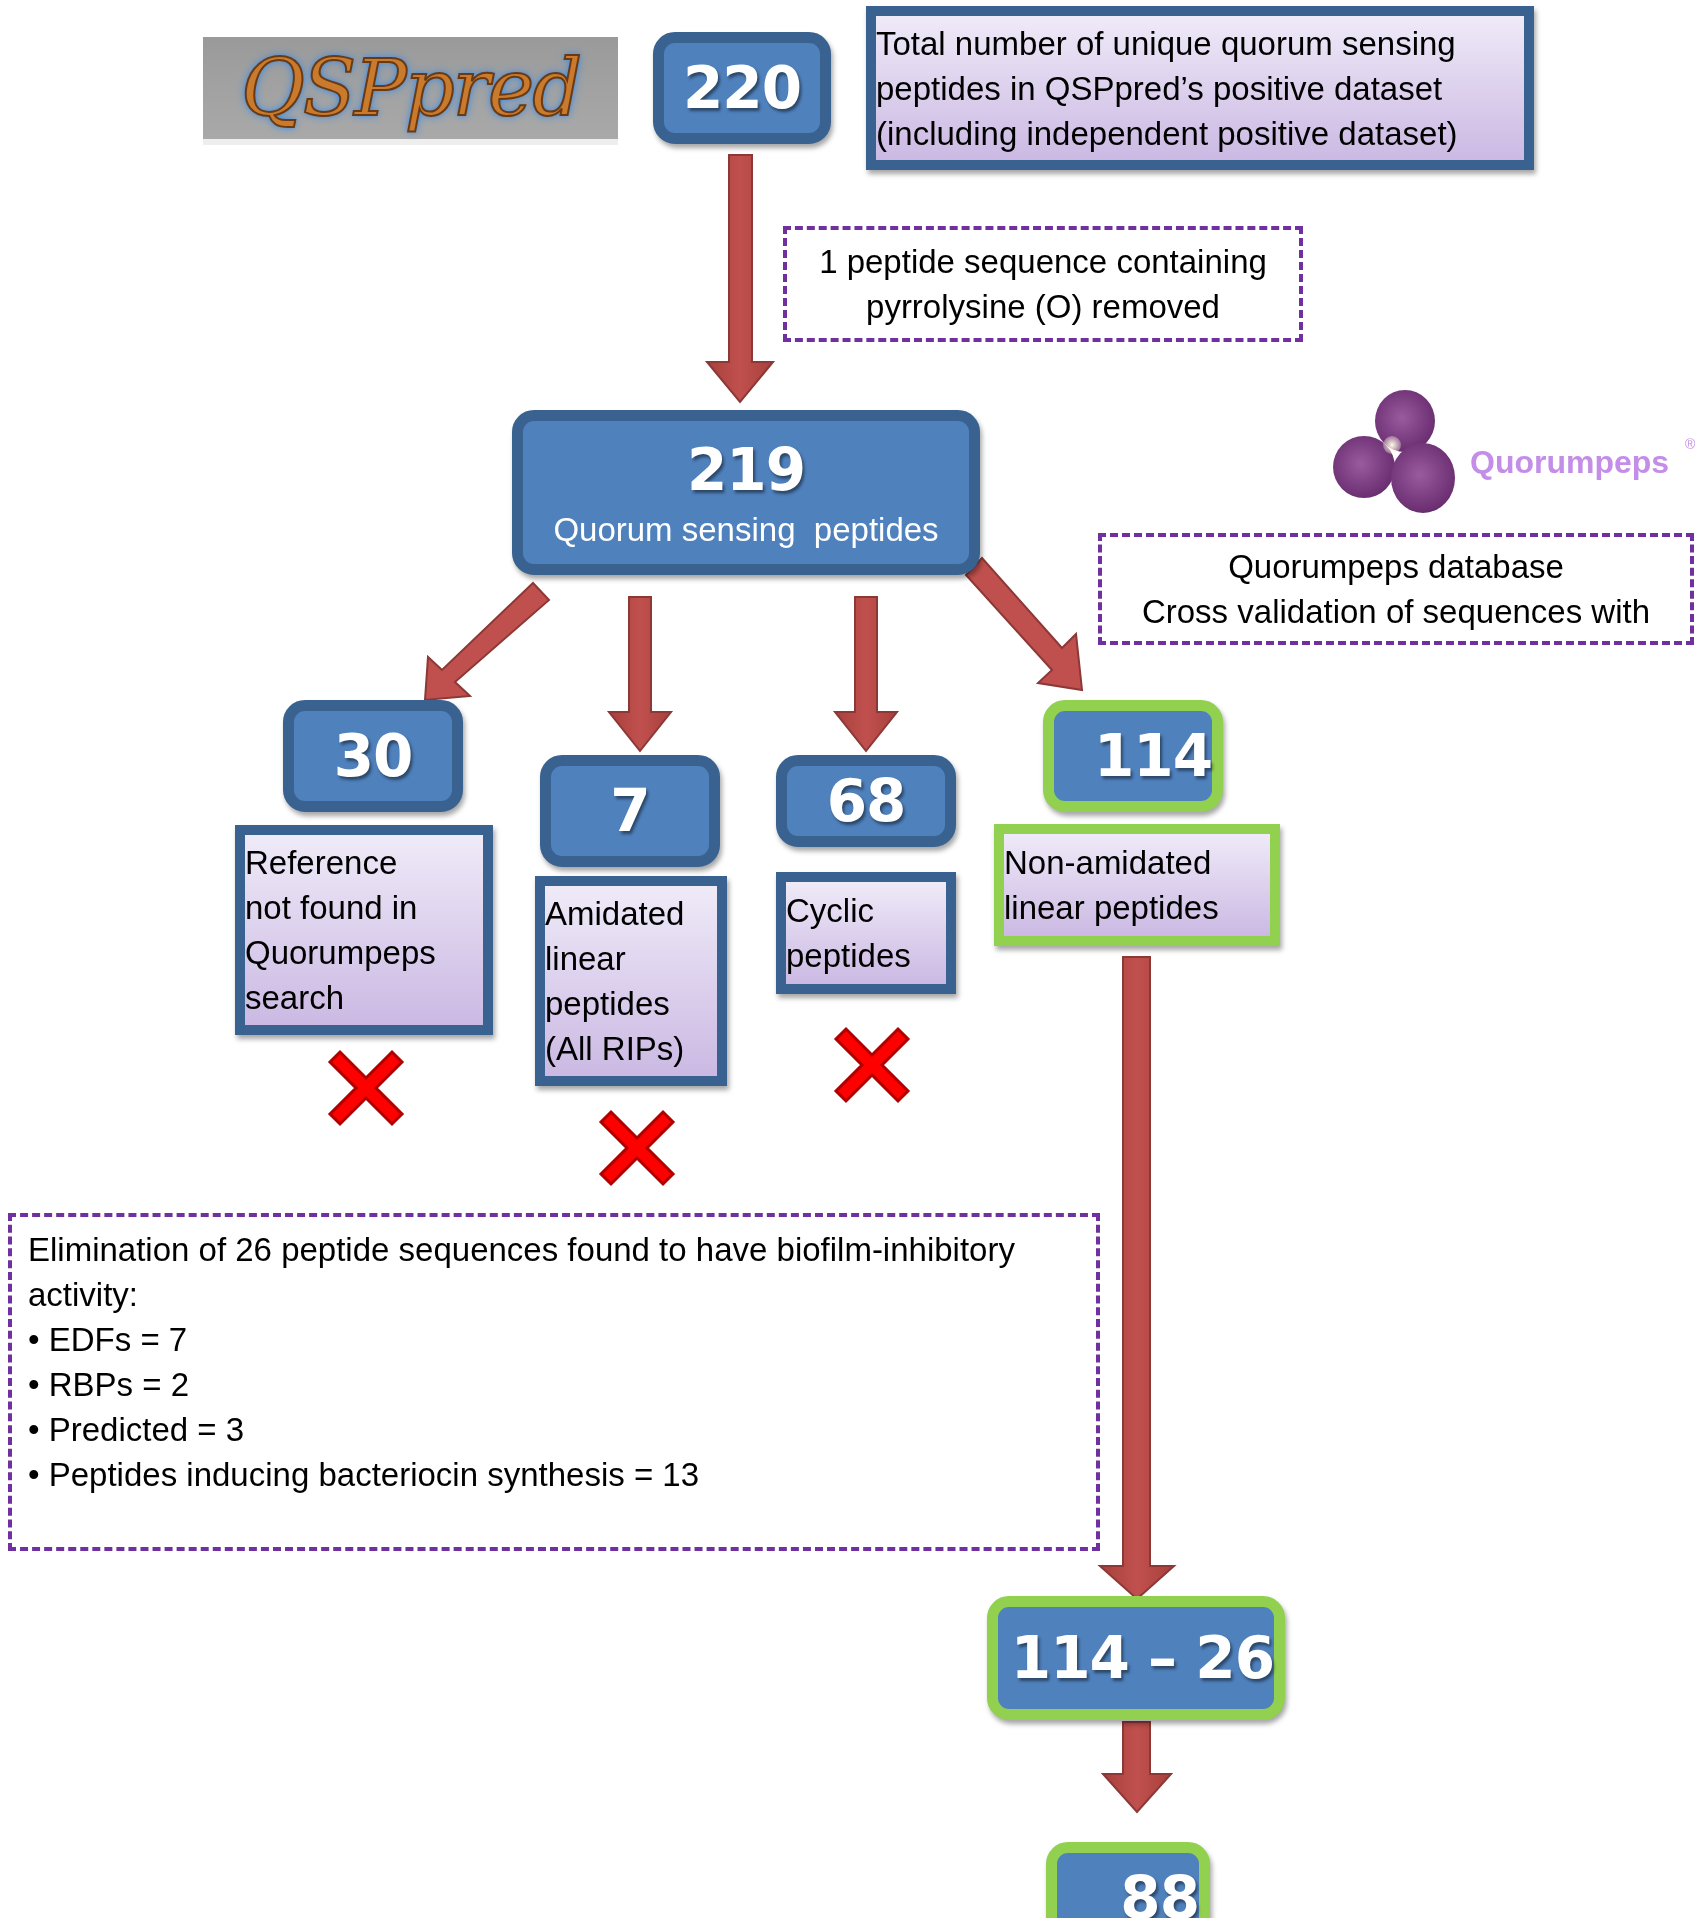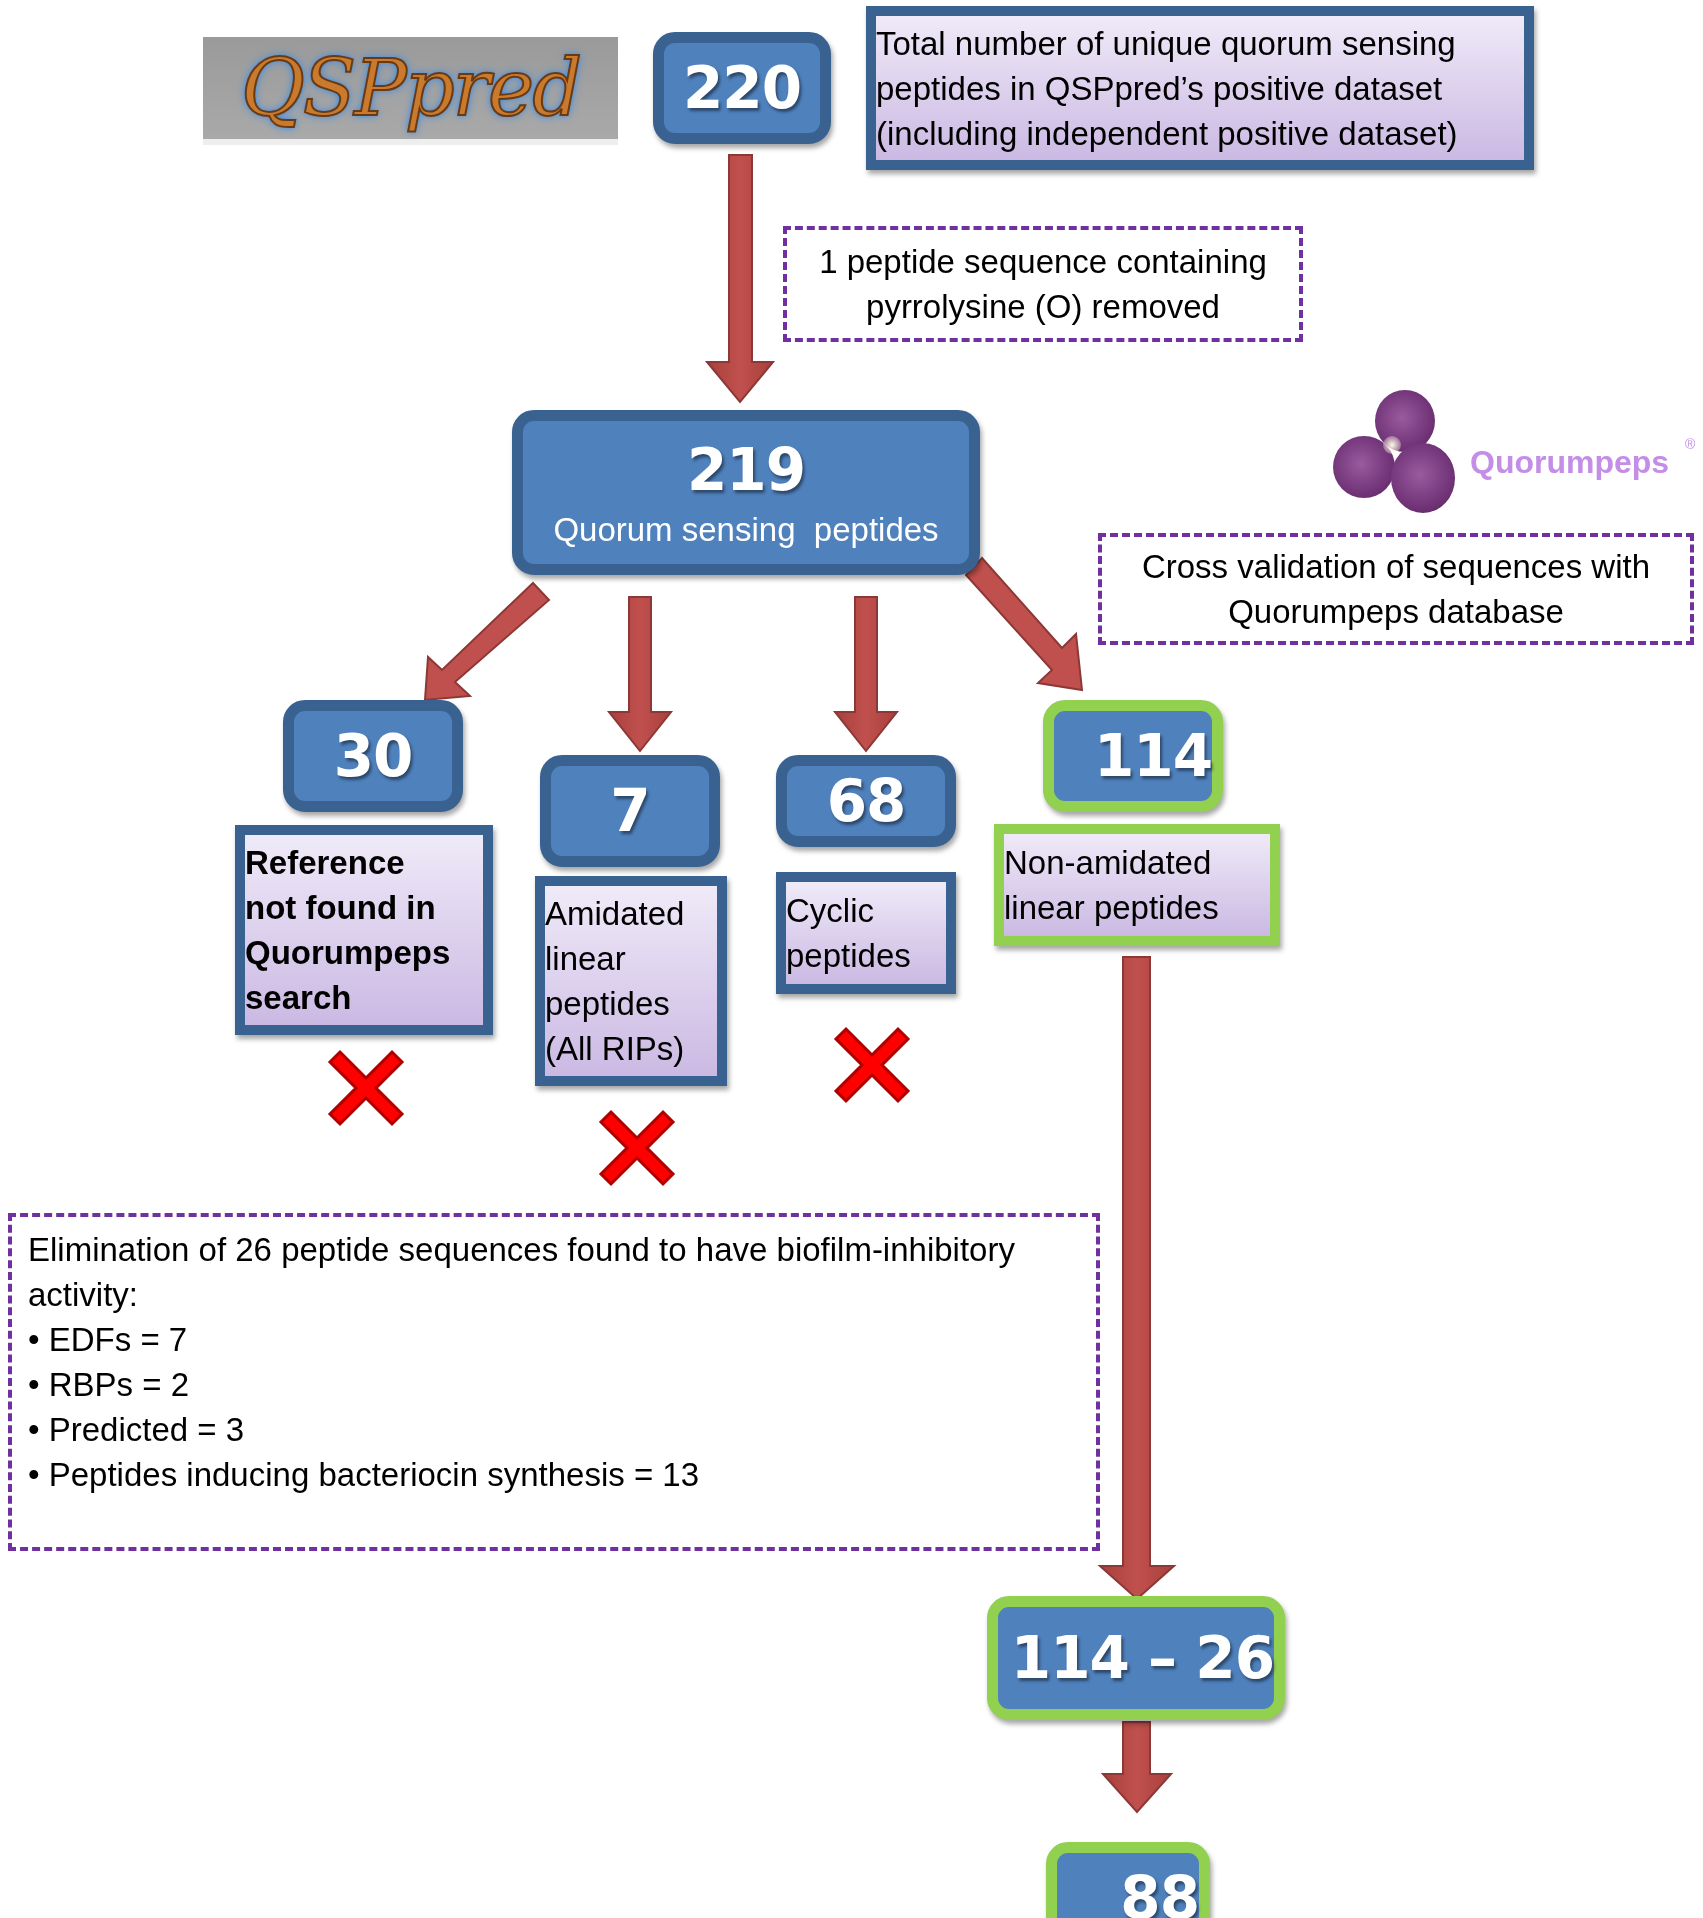--- a/index.html
+++ b/index.html
@@ -78,29 +78,29 @@
     <div style="position:absolute;left:50px;top:2px;width:60px;height:62px;border-radius:50%;background:radial-gradient(circle at 45% 45%, #9a5a9e, #6b2f72 70%, #3e1a4a);"></div>
     <div style="position:absolute;left:8px;top:48px;width:62px;height:62px;border-radius:50%;background:radial-gradient(circle at 45% 45%, #9a5a9e, #6b2f72 70%, #3e1a4a);"></div>
     <div style="position:absolute;left:66px;top:55px;width:64px;height:70px;border-radius:50%;background:radial-gradient(circle at 45% 45%, #9a5a9e, #6b2f72 70%, #3e1a4a);"></div>
     <div style="position:absolute;left:58px;top:48px;width:18px;height:18px;border-radius:50%;background:radial-gradient(#fffbe6, rgba(255,255,230,0));"></div>
   </div>
   <span style="position:absolute;left:145px;top:56px;font-size:32px;font-weight:bold;color:#c38de8;">Quorumpeps</span>
   <span style="position:absolute;left:360px;top:48px;font-size:14px;color:#c38de8;">®</span>
 </div>
 
 <div class="abs dashbox" style="left:1098px;top:533px;width:596px;height:112px;display:flex;flex-direction:column;align-items:center;justify-content:center;text-align:center;">
+  <div>Quorumpeps database</div>
   <div>Cross validation of sequences with</div>
-  <div>Quorumpeps database</div>
 </div>
 
 <div class="abs numbox blue" style="left:283px;top:700px;width:180px;height:112px;">
   <span class="numtext">30</span>
 </div>
 <div class="abs labelbox" style="left:235px;top:825px;width:258px;height:210px;">
-  <div class="labelinner" style="flex-direction:column;font-weight:bold;">
+  <div class="labelinner" style="flex-direction:column;">
     <div>Reference</div>
     <div>not found in</div>
     <div>Quorumpeps</div>
     <div>search</div>
   </div>
 </div>
 <div class="abs cross" style="left:326px;top:1048px;width:80px;height:80px;">
   <svg width="80" height="80" viewBox="0 0 80 80">
       <path d="M14 4 L40 30 L66 4 L76 14 L50 40 L76 66 L66 76 L40 50 L14 76 L4 66 L30 40 L4 14 Z" fill="#ff0000" stroke="#b00000" stroke-width="3"></path>
     </svg>

